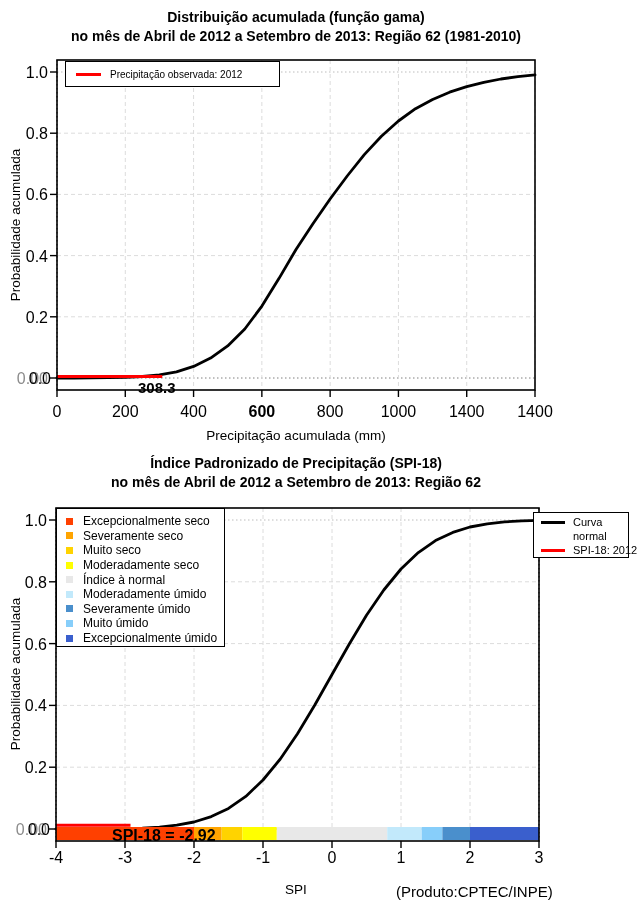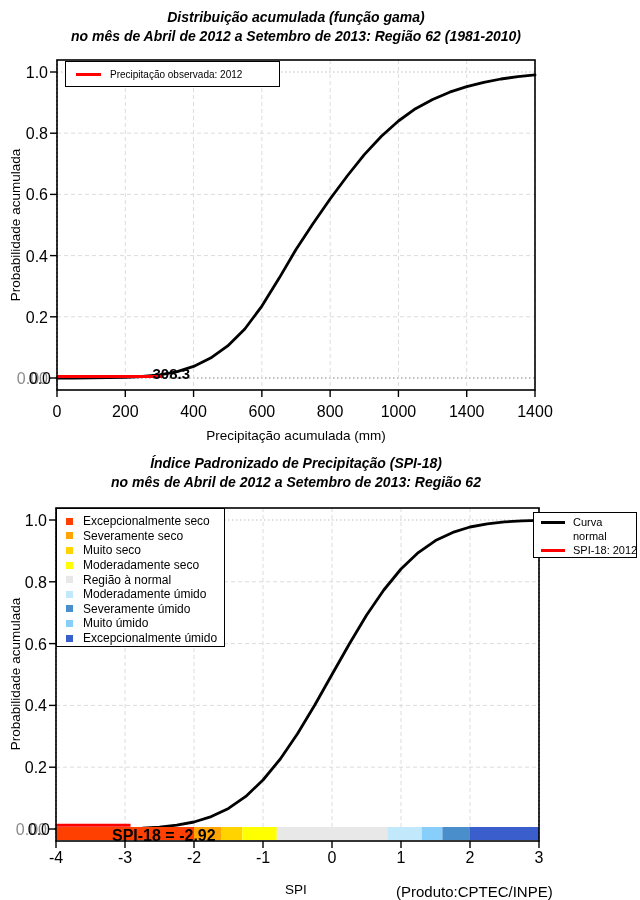--- a/index.html
+++ b/index.html
@@ -1,20 +1,20 @@
 <!DOCTYPE html>
 <html><head>
 <meta charset="utf-8">
 <style>
   html,body{margin:0;padding:0;background:#fff;}
   .page{position:relative;width:640px;height:900px;background:#fff;overflow:hidden;
         font-family:"Liberation Sans",sans-serif;color:#000;}
   svg{position:absolute;left:0;top:0;}
   .t{position:absolute;white-space:nowrap;color:#000;font-family:"Liberation Sans",sans-serif;}
-  .title{font-weight:bold;font-size:14px;line-height:19px;text-align:center;font-style:italic;}
+  .title{font-weight:bold;font-size:14px;line-height:19px;text-align:center;}
   .axis-title{font-size:13.5px;}
   .tick{font-size:16px;}
   .legend-box{position:absolute;background:#fff;border:1.4px solid #000;box-sizing:border-box;}
   .tl-row{display:flex;align-items:center;height:100%;}
   .tl-mark{display:inline-block;width:25px;height:3px;margin-left:10px;flex:none;}
   .tl-txt{font-size:10px;margin-left:9px;}
   .cat-item{display:flex;align-items:center;height:14.6px;}
   .cat-swatch{width:7px;height:7px;margin-left:9px;flex:none;}
   .cat-txt{font-size:12px;margin-left:10px;}
   .ll-row{display:flex;align-items:flex-start;margin-top:3px;}
@@ -110,21 +110,21 @@
     <div>no mês de Abril de 2012 a Setembro de 2013: Região 62 (1981-2010)</div>
   </div>
 
   <div class="legend-box" style="left:65px;top:61px;width:215px;height:26px;">
     <div class="tl-row">
       <span class="tl-mark" style="background: rgb(255, 0, 0);"></span>
       <span class="tl-txt">Precipitação observada: 2012</span>
     </div>
   </div>
 
-  <div class="t annot" style="left:138px;top:365px;width:52px;text-align:right;font-size:15px;">308.3</div>
+  <div class="t annot" style="left:138px;top:379px;width:52px;text-align:left;font-size:15px;">308.3</div>
 
   <div class="t axis-title" style="left:36px;top:428px;width:520px;text-align:center;">Precipitação acumulada (mm)</div>
   <div class="t axis-title" style="left:-84px;top:217px;width:200px;height:16px;text-align:center;transform:rotate(-90deg);">Probabilidade acumulada</div>
 
   <div class="t title" style="left:36px;top:454px;width:520px;">
     <div>Índice Padronizado de Precipitação (SPI-18)</div>
     <div>no mês de Abril de 2012 a Setembro de 2013: Região 62</div>
   </div>
 
   <div class="legend-box" style="left:56px;top:508px;width:169px;height:139px;padding-top:5px;">
@@ -139,61 +139,61 @@
       <div class="cat-item">
         <span class="cat-swatch" style="background: rgb(255, 211, 0);"></span>
         <span class="cat-txt">Muito seco</span>
       </div>
       <div class="cat-item">
         <span class="cat-swatch" style="background: rgb(255, 255, 0);"></span>
         <span class="cat-txt">Moderadamente seco</span>
       </div>
       <div class="cat-item">
         <span class="cat-swatch" style="background: rgb(232, 232, 232);"></span>
-        <span class="cat-txt">Região à normal</span>
+        <span class="cat-txt">Índice à normal</span>
       </div>
       <div class="cat-item">
         <span class="cat-swatch" style="background: rgb(194, 233, 251);"></span>
         <span class="cat-txt">Moderadamente úmido</span>
       </div>
       <div class="cat-item">
         <span class="cat-swatch" style="background: rgb(74, 143, 204);"></span>
         <span class="cat-txt">Severamente úmido</span>
       </div>
       <div class="cat-item">
         <span class="cat-swatch" style="background: rgb(135, 206, 250);"></span>
         <span class="cat-txt">Muito úmido</span>
       </div>
       <div class="cat-item">
         <span class="cat-swatch" style="background: rgb(58, 95, 205);"></span>
         <span class="cat-txt">Excepcionalmente úmido</span>
       </div>
     </div>
 
-  <div class="legend-box" style="left:533px;top:512px;width:104px;height:46px;">
+  <div class="legend-box" style="left:533px;top:512px;width:96px;height:46px;">
     <div class="ll-row">
       <span class="ll-mark" style="background: rgb(0, 0, 0);"></span>
       <span class="ll-txt">Curva normal</span>
     </div>
     <div class="ll-row" style="margin-top:1px;">
       <span class="ll-mark" style="background: rgb(255, 0, 0);"></span>
       <span class="ll-txt" style="white-space:nowrap;">SPI-18: 2012</span>
     </div>
   </div>
 
   <div class="t annot" style="left:112px;top:827px;font-size:16px;">SPI-18 = -2.92</div>
 
   <div class="t axis-title" style="left:36px;top:882px;width:520px;text-align:center;">SPI</div>
   <div class="t axis-title" style="left:-84px;top:666px;width:200px;height:16px;text-align:center;transform:rotate(-90deg);">Probabilidade acumulada</div>
   <div class="t" style="left:396px;top:883px;width:148px;text-align:center;font-size:15px;">(Produto:CPTEC/INPE)</div>
 
 <div class="t tick" style="left: 37px; top: 403px; width: 40px; text-align: center;">0</div>
     <div class="t tick" style="left: 105.286px; top: 403px; width: 40px; text-align: center;">200</div>
     <div class="t tick" style="left: 173.571px; top: 403px; width: 40px; text-align: center;">400</div>
-    <div class="t tick" style="left: 241.857px; top: 403px; width: 40px; text-align: center;">600</div>
+    <div class="t tick" style="left: 241.857px; top: 403px; width: 40px; text-align: center; font-weight: bold;">600</div>
     <div class="t tick" style="left: 310.143px; top: 403px; width: 40px; text-align: center;">800</div>
     <div class="t tick" style="left: 378.429px; top: 403px; width: 40px; text-align: center;">1000</div>
     <div class="t tick" style="left: 446.714px; top: 403px; width: 40px; text-align: center;">1400</div>
     <div class="t tick" style="left: 515px; top: 403px; width: 40px; text-align: center;">1400</div>
     <div class="t tick" style="left: 16px; top: 64px; width: 32px; text-align: right;">1.0</div>
     <div class="t tick" style="left: 16px; top: 125.2px; width: 32px; text-align: right;">0.8</div>
     <div class="t tick" style="left: 16px; top: 186.4px; width: 32px; text-align: right;">0.6</div>
     <div class="t tick" style="left: 16px; top: 247.6px; width: 32px; text-align: right;">0.4</div>
     <div class="t tick" style="left: 16px; top: 308.8px; width: 32px; text-align: right;">0.2</div>
     <div class="t tick" style="left: 16px; top: 370px; width: 32px; text-align: right; color: rgb(140, 140, 140);">0.00</div>

